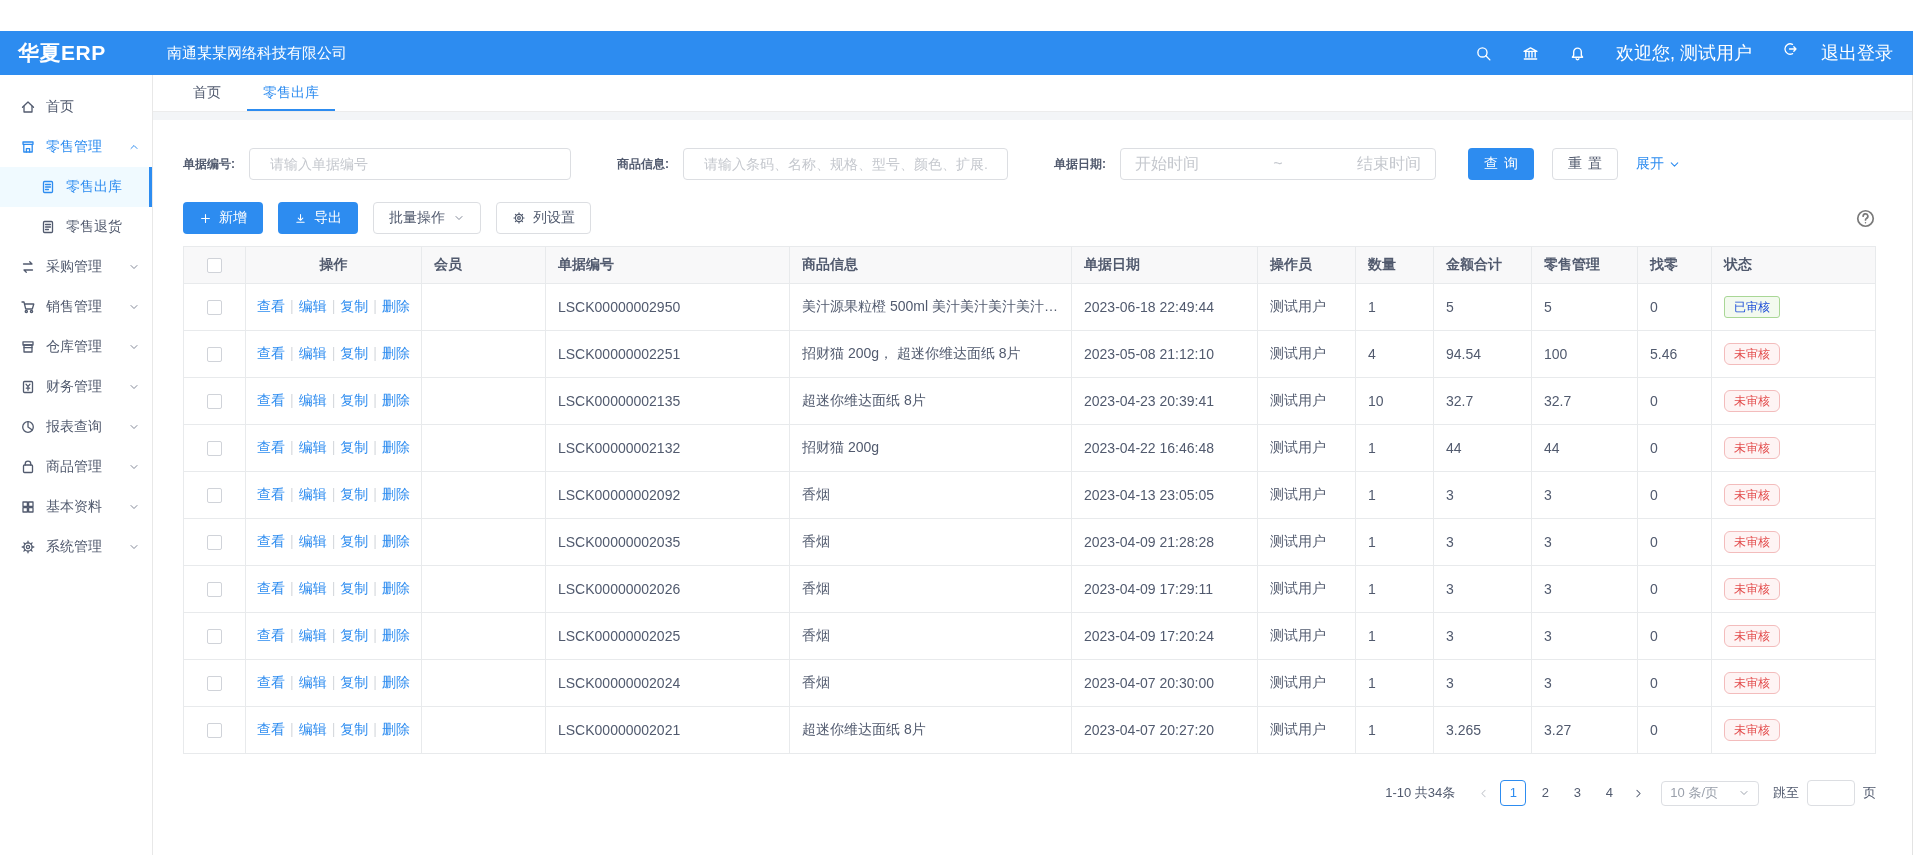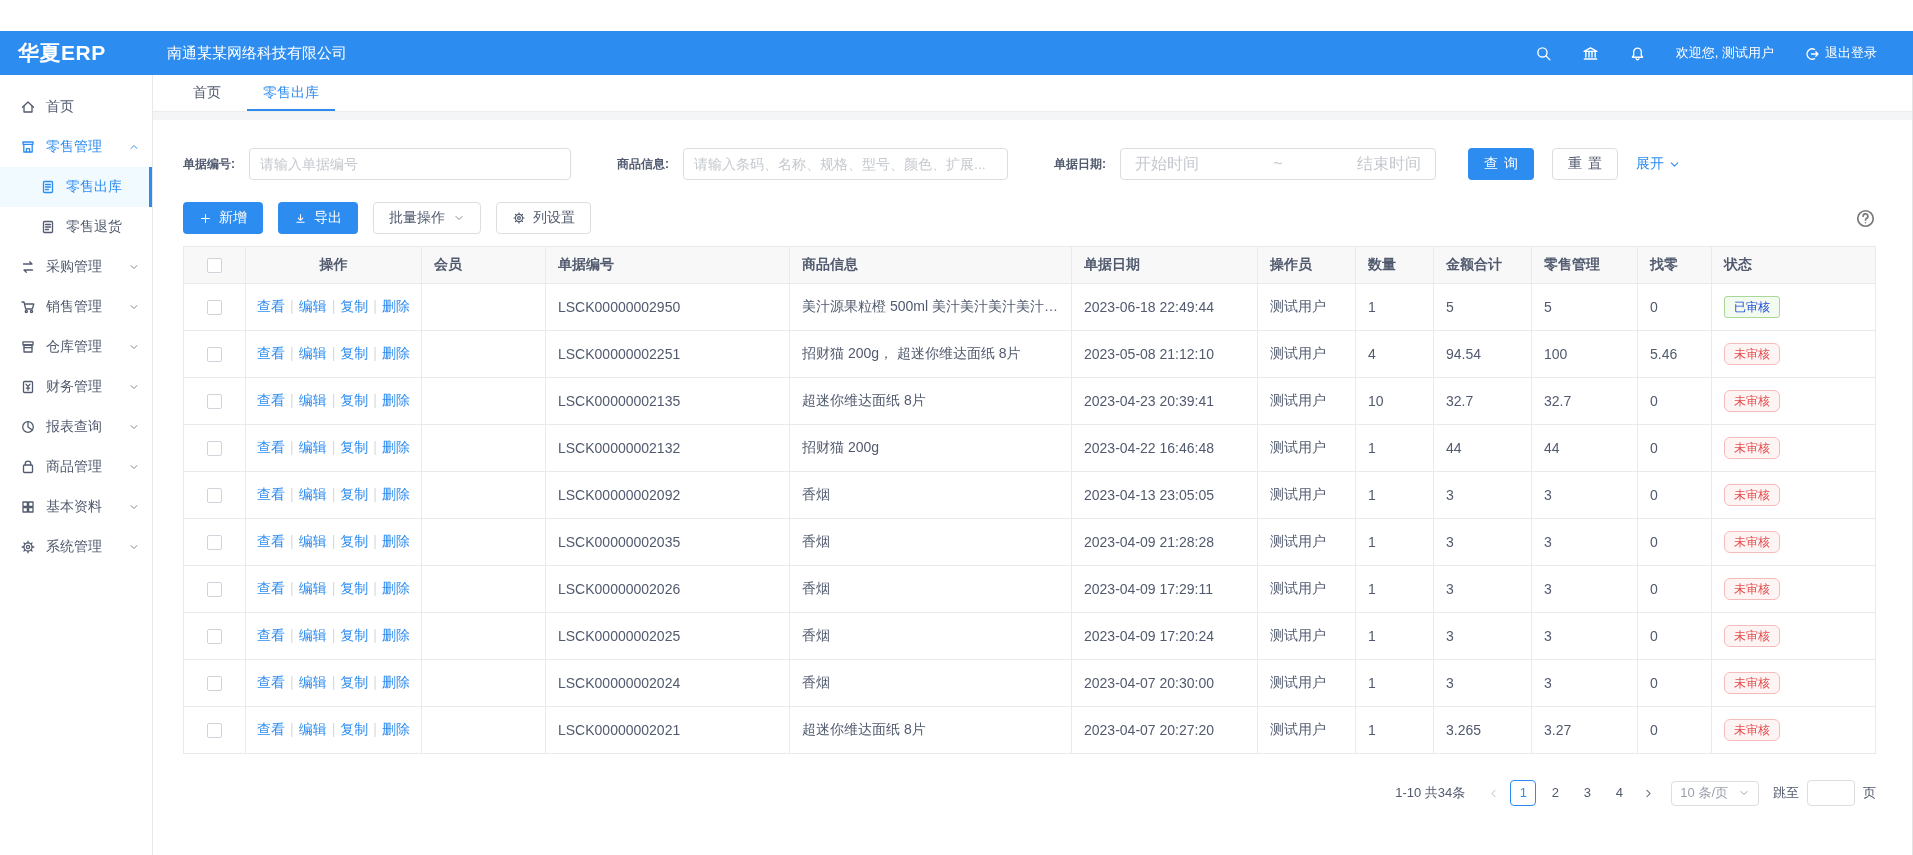--- a/index.html
+++ b/index.html
@@ -8,23 +8,23 @@
     width:1913px; height:855px; overflow:hidden;
     font-family:"Liberation Sans","DejaVu Sans",sans-serif;
     background:#ffffff; color:#515a6e;
   }
   
   .topbar {
     height:44px; background:#2d8cf0; display:flex; align-items:center; color:#fff;margin-top:31px;
   }
   .logo { width:153px; padding-left:18px; font-size:21px; font-weight:bold; letter-spacing:.5px; }
   .company { font-size:15px; margin-left:14px; }
-  .topbar-right { margin-left:auto; display:flex; align-items:center; gap:30px; padding-right:36px; font-size:13px; }
+  .topbar-right { margin-left:auto; display:flex; align-items:center; gap:30px; padding-right:20px; font-size:18px; }
   .tb-icon { display:inline-flex; align-items:center; color:#fff; cursor:pointer; }
-  .logout { display:inline-flex; align-items:flex-end; gap:5px; cursor:pointer; }
+  .logout { display:inline-flex; align-items:flex-start; gap:23px; cursor:pointer; }
   
   .layout { display:flex; height:811px; }
   .sidebar { width:153px; background:#fff; border-right:1px solid #e8e8e8; padding-top:12px; flex-shrink:0; }
   .side-item, .side-sub {
     height:40px; display:flex; align-items:center; gap:10px;
     font-size:14px; color:#515a6e; cursor:pointer; padding:0 12px 0 20px;
   }
   .side-sub { padding-left:40px; }
   .side-item .caret { margin-left:auto; color:#808695; }
   .side-item.active-parent, .side-item.active-parent .caret { color:#2d8cf0; }
@@ -34,21 +34,21 @@
   .main { flex:1; display:flex; flex-direction:column; background:#f3f5f7; overflow:hidden; border-right:1px solid #e3e3e3; }
   .tabbar { height:37px; background:#fff; display:flex; align-items:flex-end; padding-left:24px; gap:10px; border-bottom:1px solid #ececec; }
   .tab { padding:0 16px; height:36px; line-height:34px; font-size:14px; color:#515a6e; cursor:pointer; }
   .tab.active { color:#2d8cf0; border-bottom:2px solid #2d8cf0; }
   .panel { background:#fff; margin-top:8px; flex:1; padding:0 36px 0 30px; display:flex; flex-direction:column; }
   
   .filter-row { display:flex; align-items:center; padding-top:28px; }
   .f-label { font-size:12px; font-weight:bold; color:#515a6e; margin-right:14px; white-space:nowrap; }
   .f-label.ml { margin-left:46px; }
   .txt-input {
-    height:32px; border:1px solid #dcdee2; border-radius:4px; padding:0 10px;
+    height:32px; border:1px solid #dcdee2; border-radius:4px; padding:0 20px;
     font-size:14px; color:#4d7c0f; outline:none; font-family:inherit; background:#fff;
   }
   .txt-input::placeholder { color:#c5c8ce; }
   .in-billno { width:322px; }
   .in-goods { width:325px; }
   .date-range {
     width:316px; height:32px; border:1px solid #dcdee2; border-radius:4px;
     display:flex; align-items:center; justify-content:space-between; padding:0 14px;
     font-size:16px; color:#c5c8ce; cursor:pointer;
   }
@@ -88,21 +88,21 @@
   
   .pagination { display:flex; align-items:center; justify-content:flex-end; margin-top:26px; font-size:13px; color:#515a6e; }
   .pg-summary { margin-right:16px; }
   .pg-arrow { display:inline-flex; align-items:center; padding:0 6px; cursor:pointer; }
   .pg-arrow.disabled { color:#c5c8ce; }
   .pg-pages { display:flex; align-items:center; gap:6px; margin:0 4px; }
   .pg-num { min-width:26px; height:26px; line-height:24px; text-align:center; border-radius:4px; cursor:pointer; border:1px solid transparent; }
   .pg-num.active { border-color:#2d8cf0; color:#2d8cf0; }
   .pg-size {
     border:1px solid #dcdee2; border-radius:4px; height:25px; display:inline-flex; align-items:center;
-    gap:10px; padding:0 8px; color:#9aa0ab; margin:0 14px 0 10px; cursor:pointer;
+    gap:20px; padding:0 8px; color:#9aa0ab; margin:0 14px 0 10px; cursor:pointer;
   }
   .pg-jump { display:inline-flex; align-items:center; gap:8px; }
   .pg-jump input { width:48px; height:26px; border:1px solid #dcdee2; border-radius:4px; outline:none; }
   svg { display:block; }
 </style>
 </head>
 <body>
 
 <header class="topbar">
   <div class="logo">华夏ERP</div>

